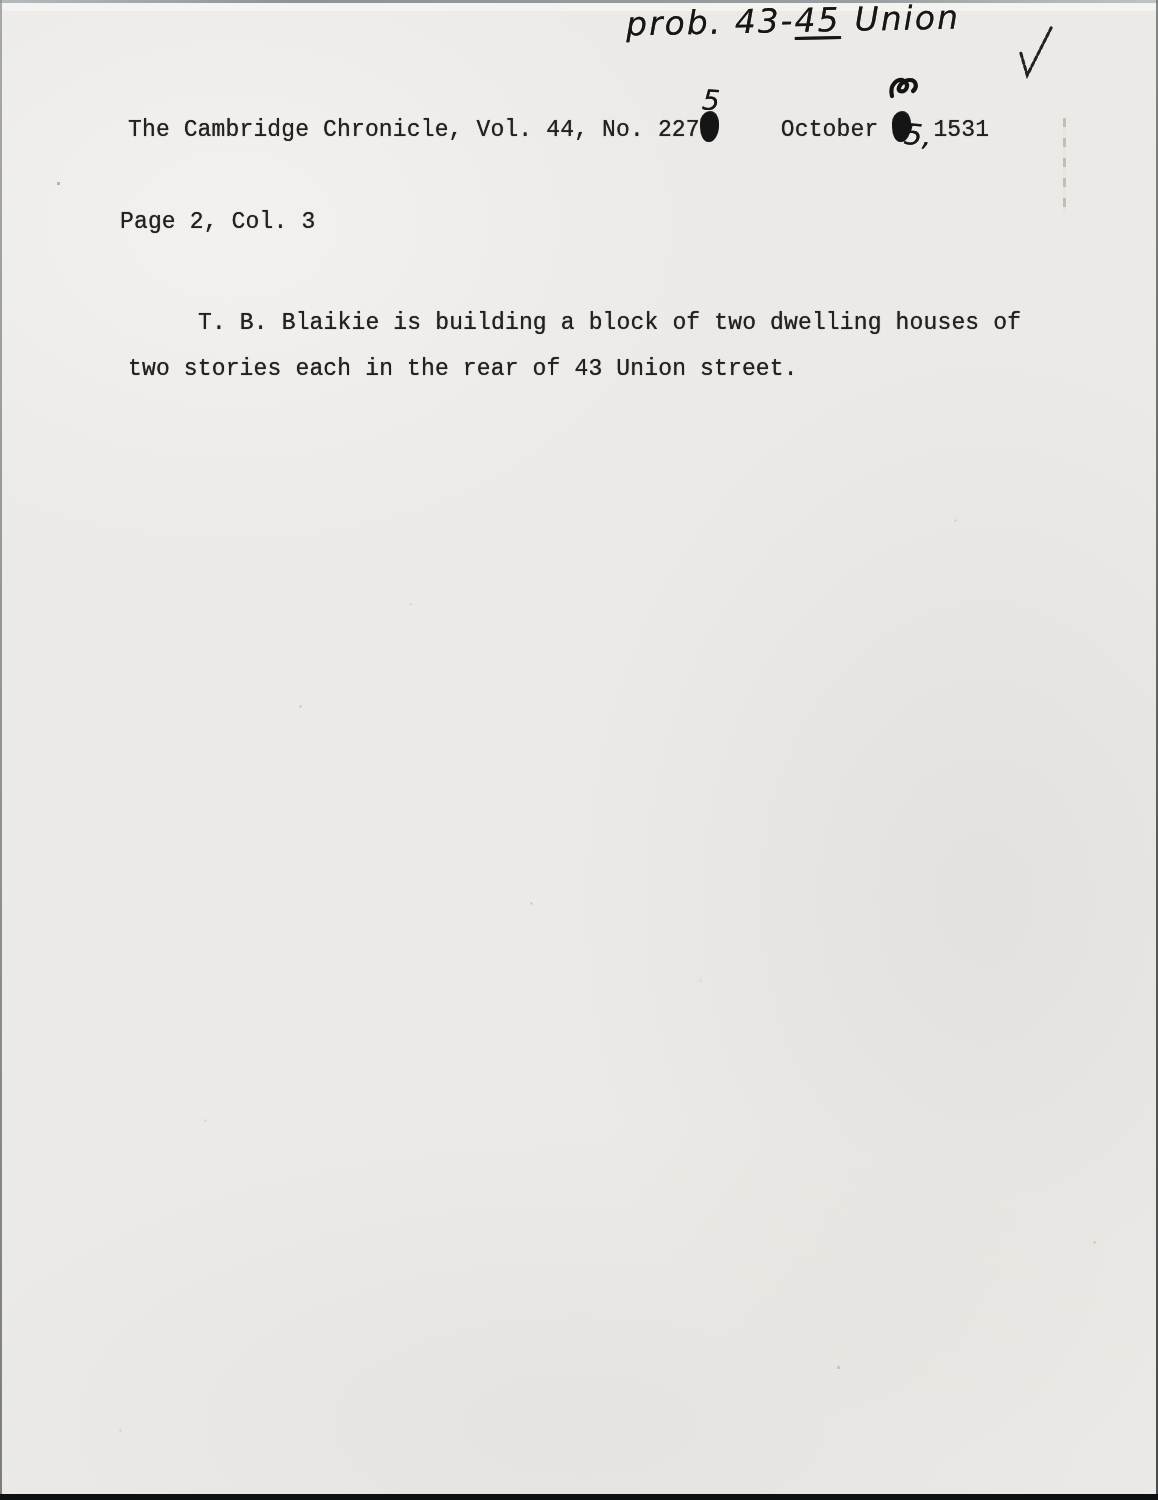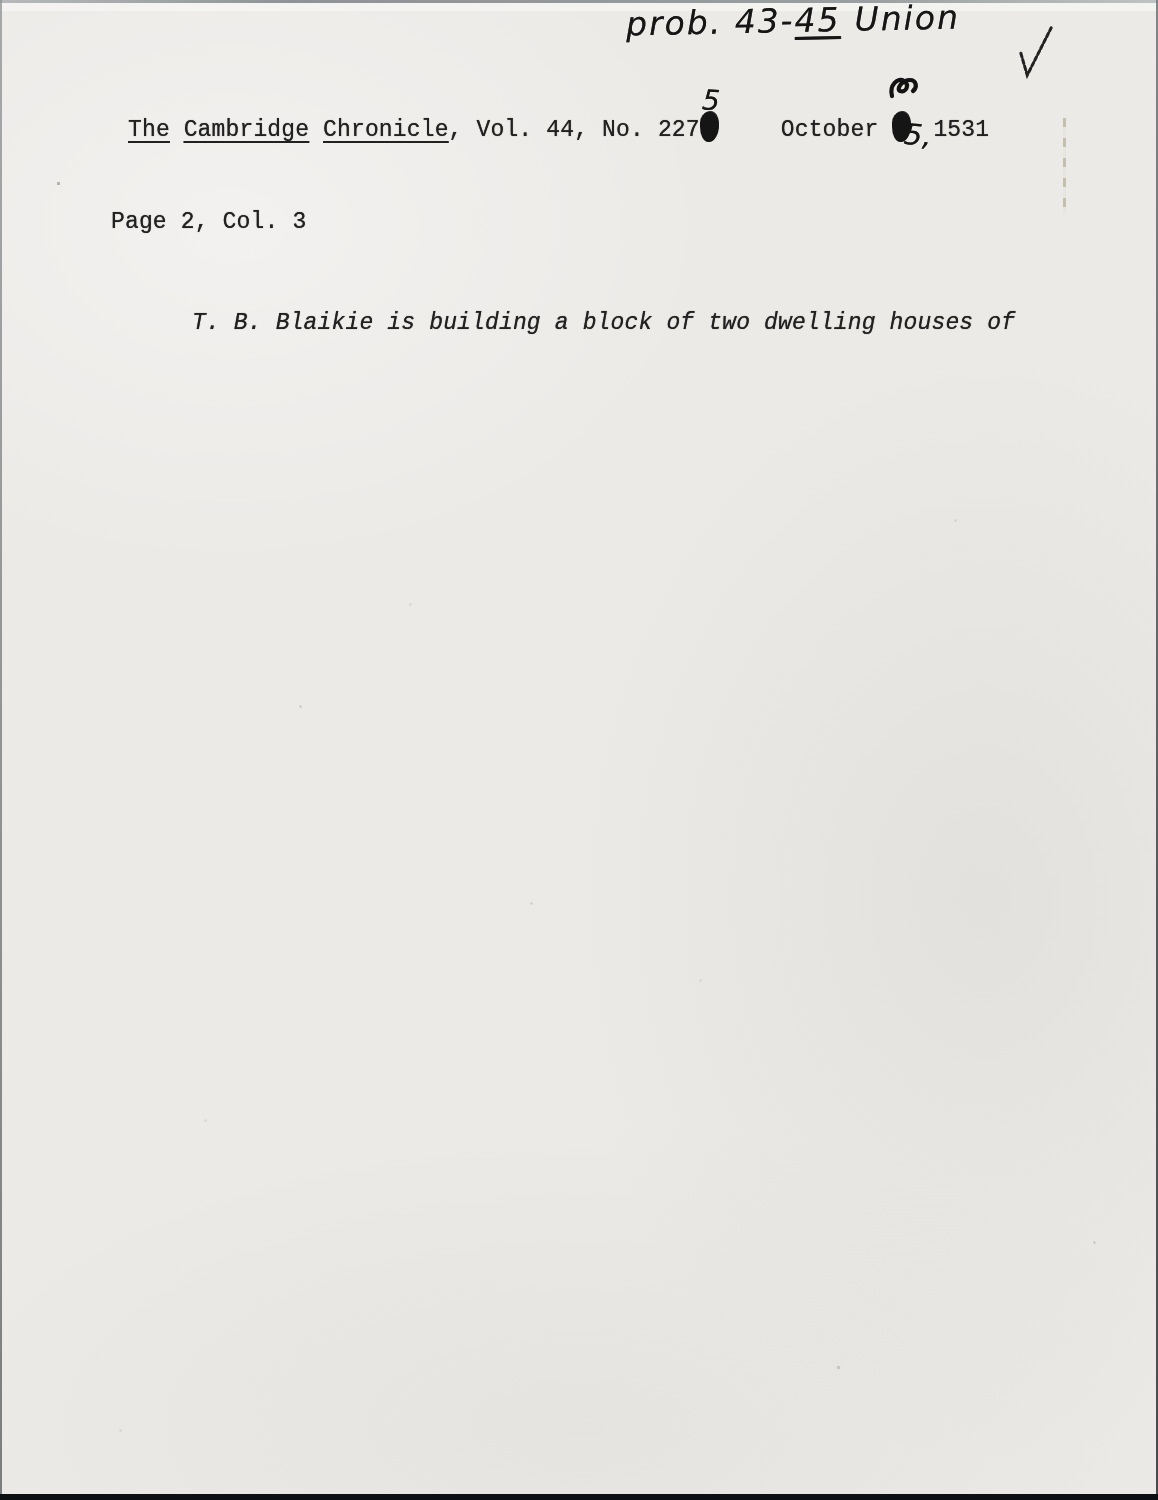--- a/index.html
+++ b/index.html
@@ -34,24 +34,24 @@
   .typed {
     position: absolute;
     font-family: "Liberation Mono", "DejaVu Sans Mono", monospace;
     font-size: 23px;
     letter-spacing: 0.15px;
     color: #212121;
     text-shadow: 0 0 0.8px rgba(30,30,30,0.85);
     white-space: nowrap;
   }
   .header-line { left: 128px; top: 112px; line-height: 30px; }
-  .u { text-decoration: underline; text-decoration-thickness: 2px; text-underline-offset: 5px; }
+  .u { text-decoration-thickness: 2px; text-underline-offset: 5px; }
   .w-gap { margin-right: 13.8px; }
-  .page-ref { left: 111px; top: 207px; line-height: 30px; }
-  .body-text { left: 122px; top: 300px; line-height: 46px; font-style: italic; }
+  .page-ref { left: 120px; top: 207px; line-height: 30px; }
+  .body-text { left: 128px; top: 300px; line-height: 46px; }
   .indent { padding-left: 70px; }
 
   
   .hand {
     font-family: "DejaVu Sans", sans-serif;
     font-style: italic;
     color: #161616;
     text-shadow: 0 0 0.5px rgba(20,20,20,0.7);
   }
   .note {
@@ -140,19 +140,20 @@
   </div>
 
   <div class="typed header-line"><span class="u w-gap">The</span><span class="u w-gap">Cambridge</span><span class="u">Chronicle</span><span>, Vol. 44, No. 227</span><span class="correction-wrap"><span class="ink-blot"></span><span class="hand hand-correction">5</span></span><span class="issue-gap"></span><span>October</span><span class="date-gap"></span><span class="correction-wrap"><span class="ink-blot"></span><span class="scribble"><svg width="34" height="28" viewBox="0 0 34 28">
           <path d="M5 22 C2 11 11 3 17 7 C23 11 19 19 13 17 C9 15 15 6 23 6 C29 6 31 13 26 17" fill="none" stroke="#131313" stroke-width="4.2" stroke-linecap="round"></path>
         </svg></span></span><span class="hand day-correction">5,</span><span>1531</span></div>
 
   <div class="typed page-ref">Page 2, Col. 3</div>
 
   <div class="typed body-text">
     <div class="indent">T. B. Blaikie is building a block of two dwelling houses of</div>
+    <div>two stories each in the rear of 43 Union street.</div>
   </div>
 
   <div class="streak"></div>
   <div class="specks"></div>
 
   <div class="edge-bottom"></div>
 </div>
 
 </body></html>

